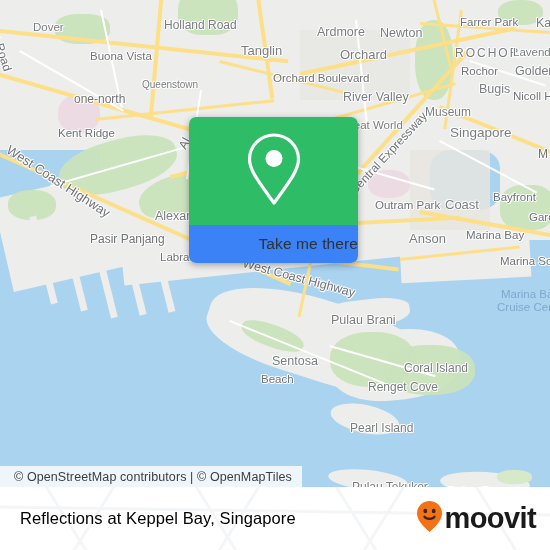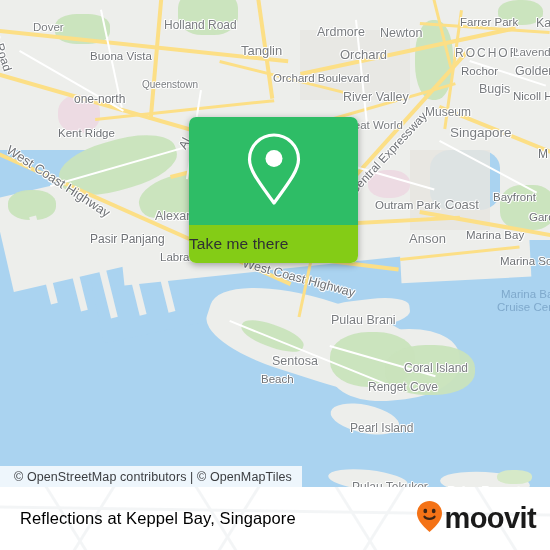--- a/index.html
+++ b/index.html
@@ -95,24 +95,24 @@
   }
   #card-top {
     height: 108px;
     background: #2ebd66;
     display: flex;
     align-items: center;
     justify-content: center;
   }
   #card-foot {
     height: 38px;
-    background: #84cc16;
+    background: #3b82f6;
     display: flex;
     align-items: center;
-    justify-content: flex-start;
+    justify-content: flex-end;
   }
   #card-foot-label {
     font-size: 15.5px;
     color: #2f3133;
     letter-spacing: .1px;
   }
 
   
   #attrib {
     position: absolute;

